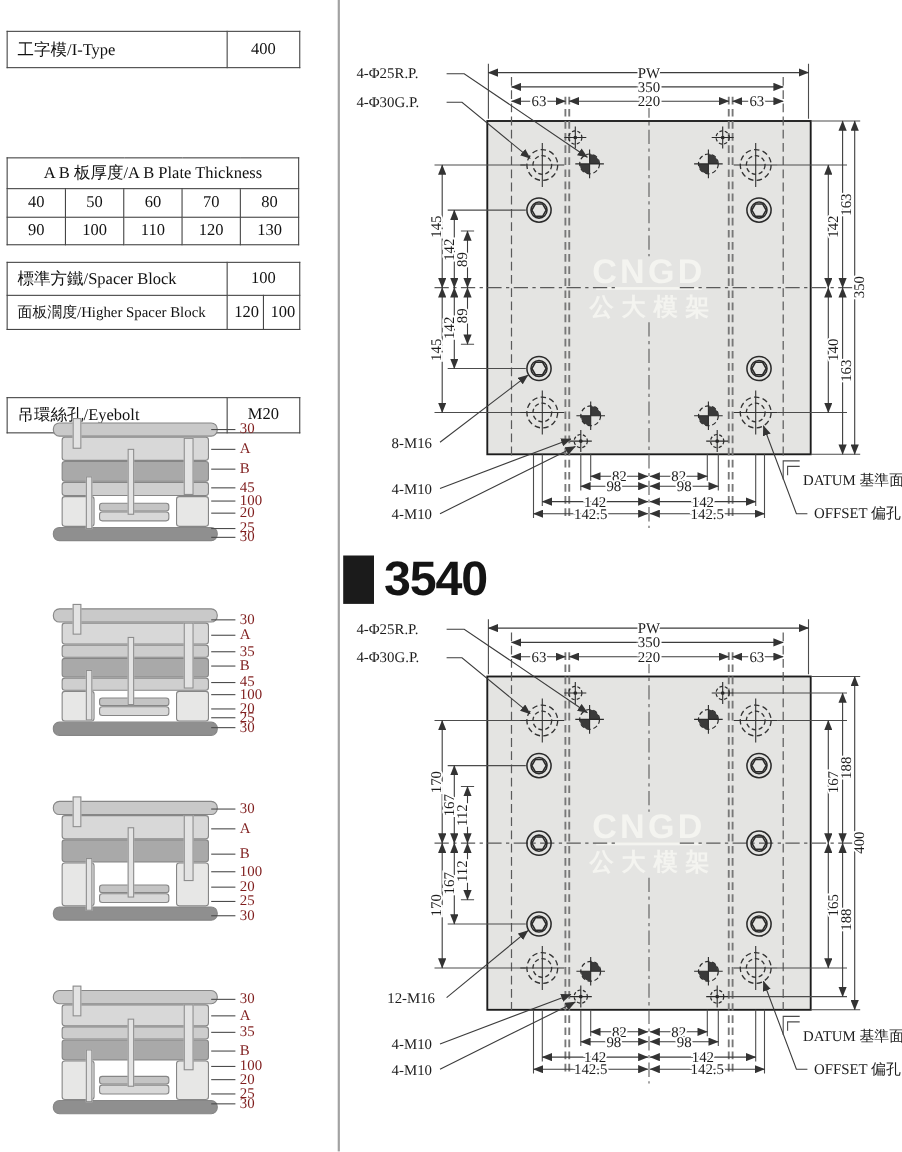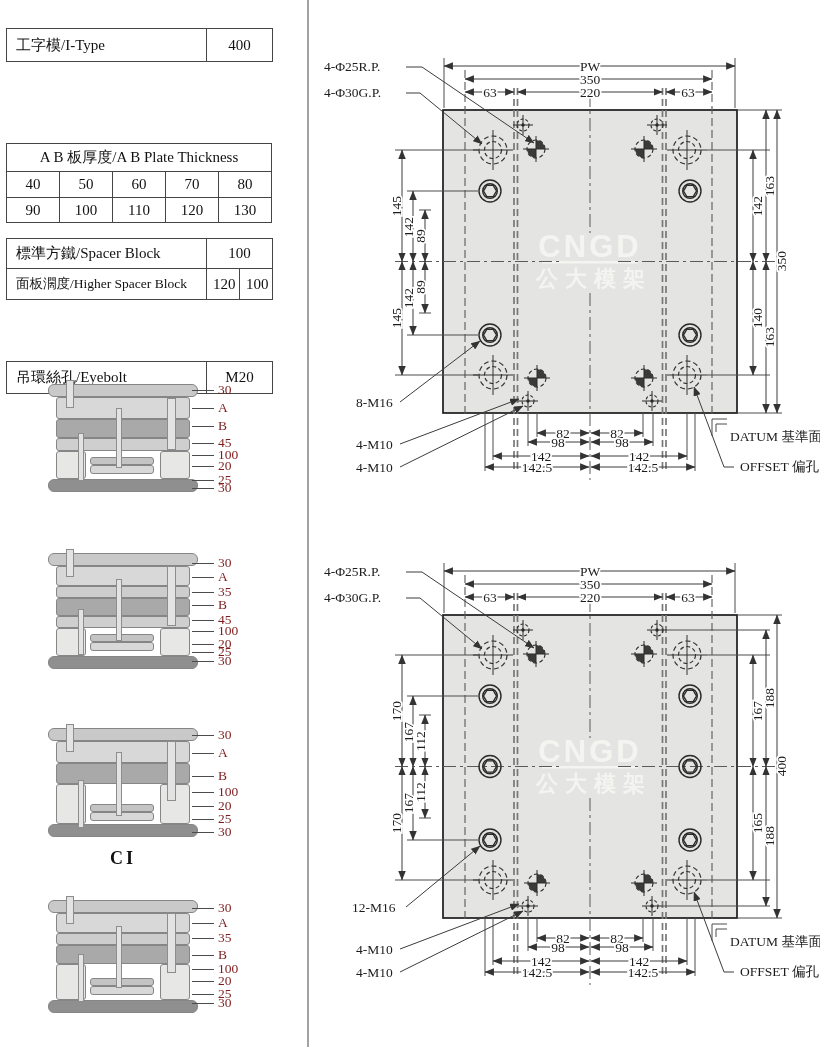--- a/index.html
+++ b/index.html
@@ -181,21 +181,20 @@
     <div class="pin" style="left:127px;top:21px;width:9px;height:60px"></div>
     <div class="pin" style="left:76px;top:32px;width:6px;height:64px"></div>
     <div class="pin" style="left:38px;top:60px;width:6px;height:48px"></div>
     <span class="slbl" style="top:7px">30</span>
     <span class="slbl" style="top:25px">A</span>
     <span class="slbl" style="top:48px">B</span>
     <span class="slbl" style="top:64px">100</span>
     <span class="slbl" style="top:78px">20</span>
     <span class="slbl" style="top:91px">25</span>
     <span class="slbl" style="top:104px">30</span>
-    <div class="stitle" style="top:128px">CI</div>
   </div>
 
   <div class="section" style="left:40px;top:890px;height:155px;">
     <div class="bar" style="left:8px;top:10px;width:150px;height:13px;background:#c9c9c9;border-radius:6px"></div>
     <div class="bar" style="left:16px;top:23px;width:134px;height:20px;background:#d8d8d8"></div>
     <div class="bar" style="left:16px;top:43px;width:134px;height:12px;background:#cdcdcd"></div>
     <div class="bar" style="left:16px;top:55px;width:134px;height:19px;background:#a9a9a9"></div>
     <div class="bar" style="left:16px;top:74px;width:30px;height:36px;background:#e7e7e6"></div>
     <div class="bar" style="left:120px;top:74px;width:30px;height:36px;background:#e7e7e6"></div>
     <div class="bar" style="left:50px;top:88px;width:64px;height:8px;background:#c4c4c4"></div>
@@ -356,20 +355,24 @@
       <text class="ct" x="14" y="21">4-Φ25R.P.</text>
       <text class="ct" x="14" y="47">4-Φ30G.P.</text>
       <text class="ct" x="46" y="357">8-M16</text>
       <text class="ct" x="46" y="399">4-M10</text>
       <text class="ct" x="46" y="422">4-M10</text>
       <text class="ct" x="420" y="391">DATUM 基準面</text>
       <text class="ct" x="430" y="421">OFFSET 偏孔</text>
     </g>
   </svg>
 
+  <div class="dhead" style="top:504px;">
+    <div class="blk"></div>
+    <div class="num">3540</div>
+  </div>
 
   <svg class="draw" style="left:310px;top:555px;" width="510" height="445" viewBox="0 0 510 445">
     <rect class="plate" x="133" y="60" width="294" height="303"></rect>
 
     <g>
       <text class="wm1" x="280" y="207">CNGD</text>
       <rect x="232" y="211" width="96" height="2.5" fill="#f4f4f0"></rect>
       <text class="wm2" x="284" y="236">公大模架</text>
     </g>
 

